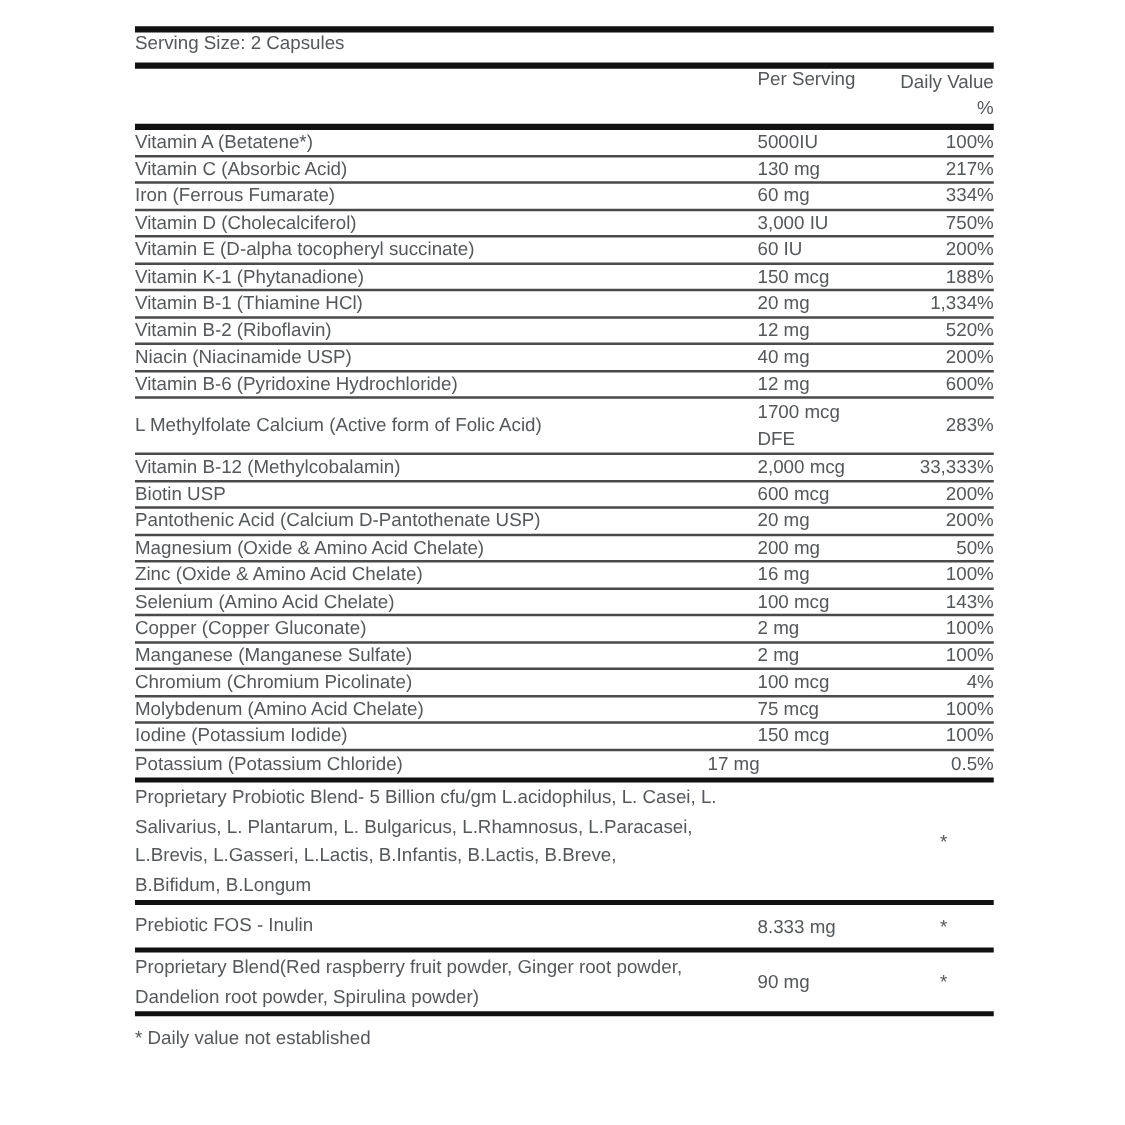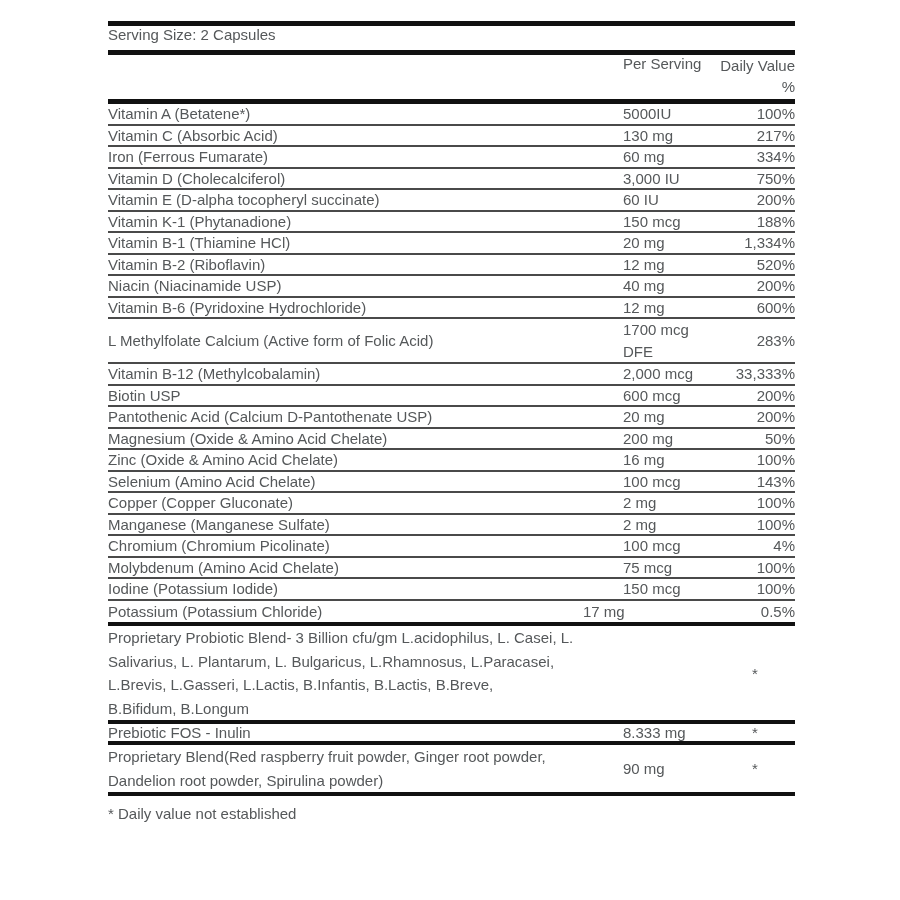--- a/index.html
+++ b/index.html
@@ -17,21 +17,21 @@
   .bar { height: 4px; background: var(--bar, #111111); }
   .bar.thick { height: 5px; }
 
   .serving-row { height: 24px; display: flex; align-items: flex-start; }
 
   .header-row { height: 44px; display: flex; }
   .header-row .dv-head { line-height: 21px; white-space: nowrap; }
 
   .cell.name { flex: 1; padding-right: 8px; }
   .cell.amount { width: 92px; }
-  .cell.dv { width: 80px; text-align: right; }
+  .cell.dv { width: 80px; text-align: right; margin-left: 17px; }
 
   .row {
     display: flex; align-items: center;
     height: 21.5px;
     border-bottom: 2px solid var(--separator, #4a4a4a);
   }
   .row.tall { height: 45px; }
   .row .amount div { line-height: 22px; }
   #nutrient-rows .row:last-child { border-bottom: none; gap: 40px; }
 
@@ -184,30 +184,30 @@
         <div class="cell amount">17 mg</div>
         <div class="cell dv">0.5%</div>
       </div>
     </div>
 
   <div class="bar"></div>
 
   <div id="blend-rows">
       <div class="row blend" style="height: 94px;">
         <div class="cell name">
-          <div>Proprietary Probiotic Blend- 3 Billion cfu/gm L.acidophilus, L. Casei, L.</div>
+          <div>Proprietary Probiotic Blend- 5 Billion cfu/gm L.acidophilus, L. Casei, L.</div>
           <div>Salivarius, L. Plantarum, L. Bulgaricus, L.Rhamnosus, L.Paracasei,</div>
           <div>L.Brevis, L.Gasseri, L.Lactis, B.Infantis, B.Lactis, B.Breve,</div>
           <div>B.Bifidum, B.Longum</div>
         </div>
         <div class="cell amount"></div>
         <div class="cell dv">*</div>
       </div>
       <div class="bar"></div>
-      <div class="row blend" style="height: 17px;">
+      <div class="row blend" style="height: 34px;">
         <div class="cell name">
           <div>Prebiotic FOS - Inulin</div>
         </div>
         <div class="cell amount">8.333 mg</div>
         <div class="cell dv">*</div>
       </div>
       <div class="bar"></div>
       <div class="row blend" style="height: 47px;">
         <div class="cell name">
           <div>Proprietary Blend(Red raspberry fruit powder, Ginger root powder,</div>

